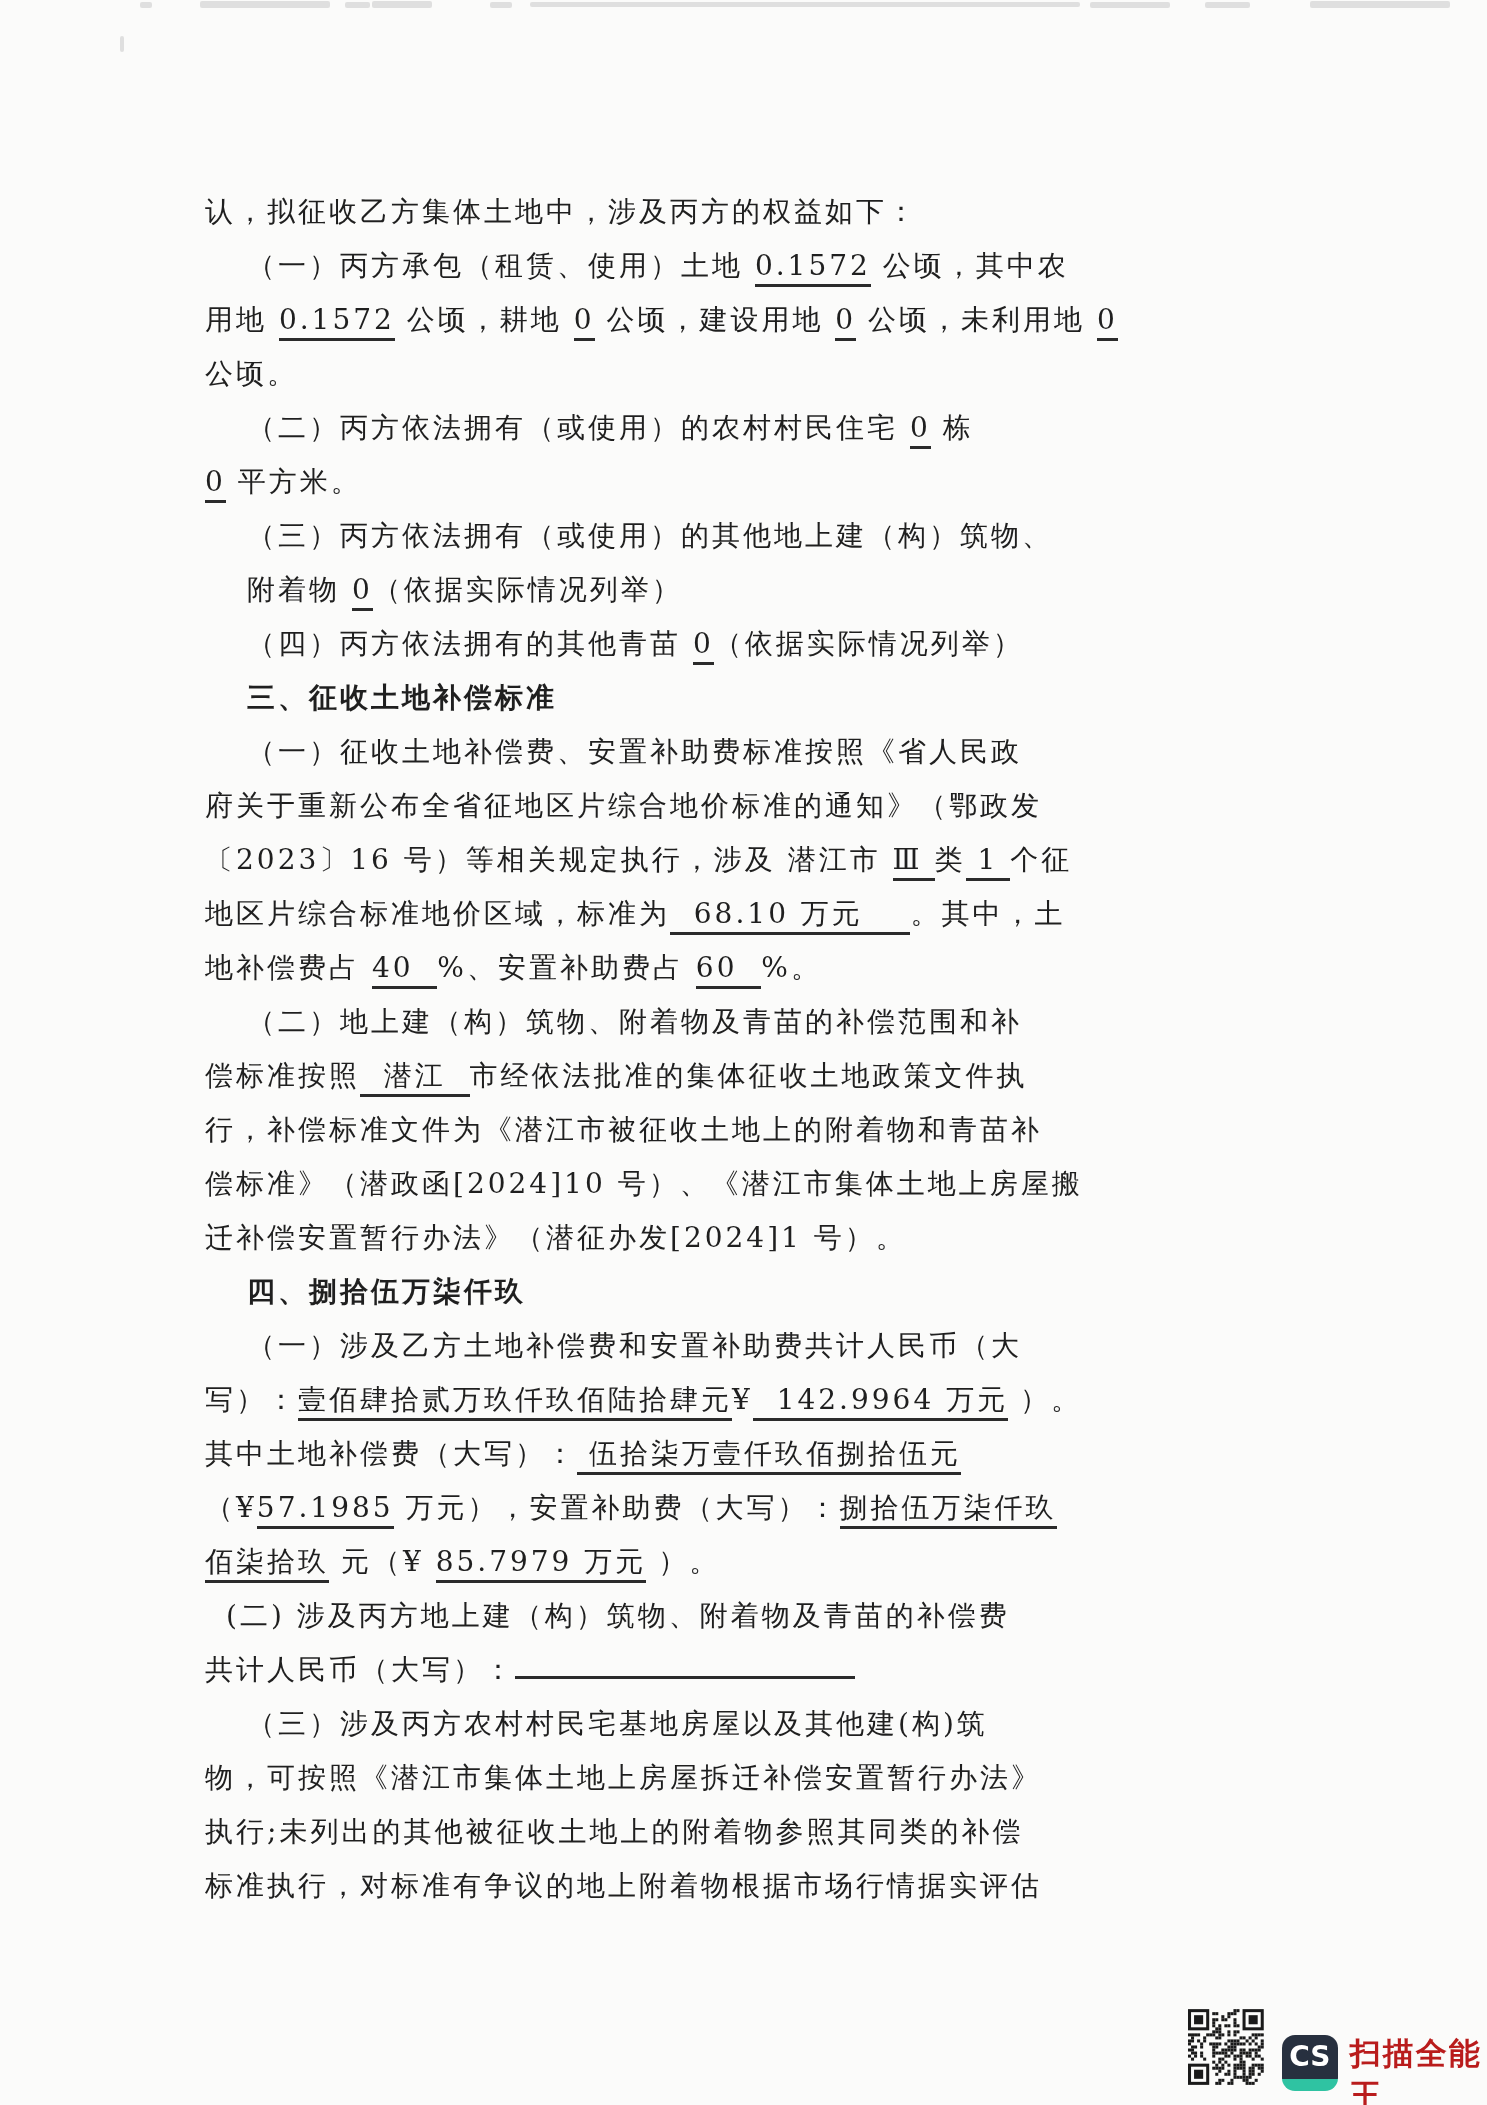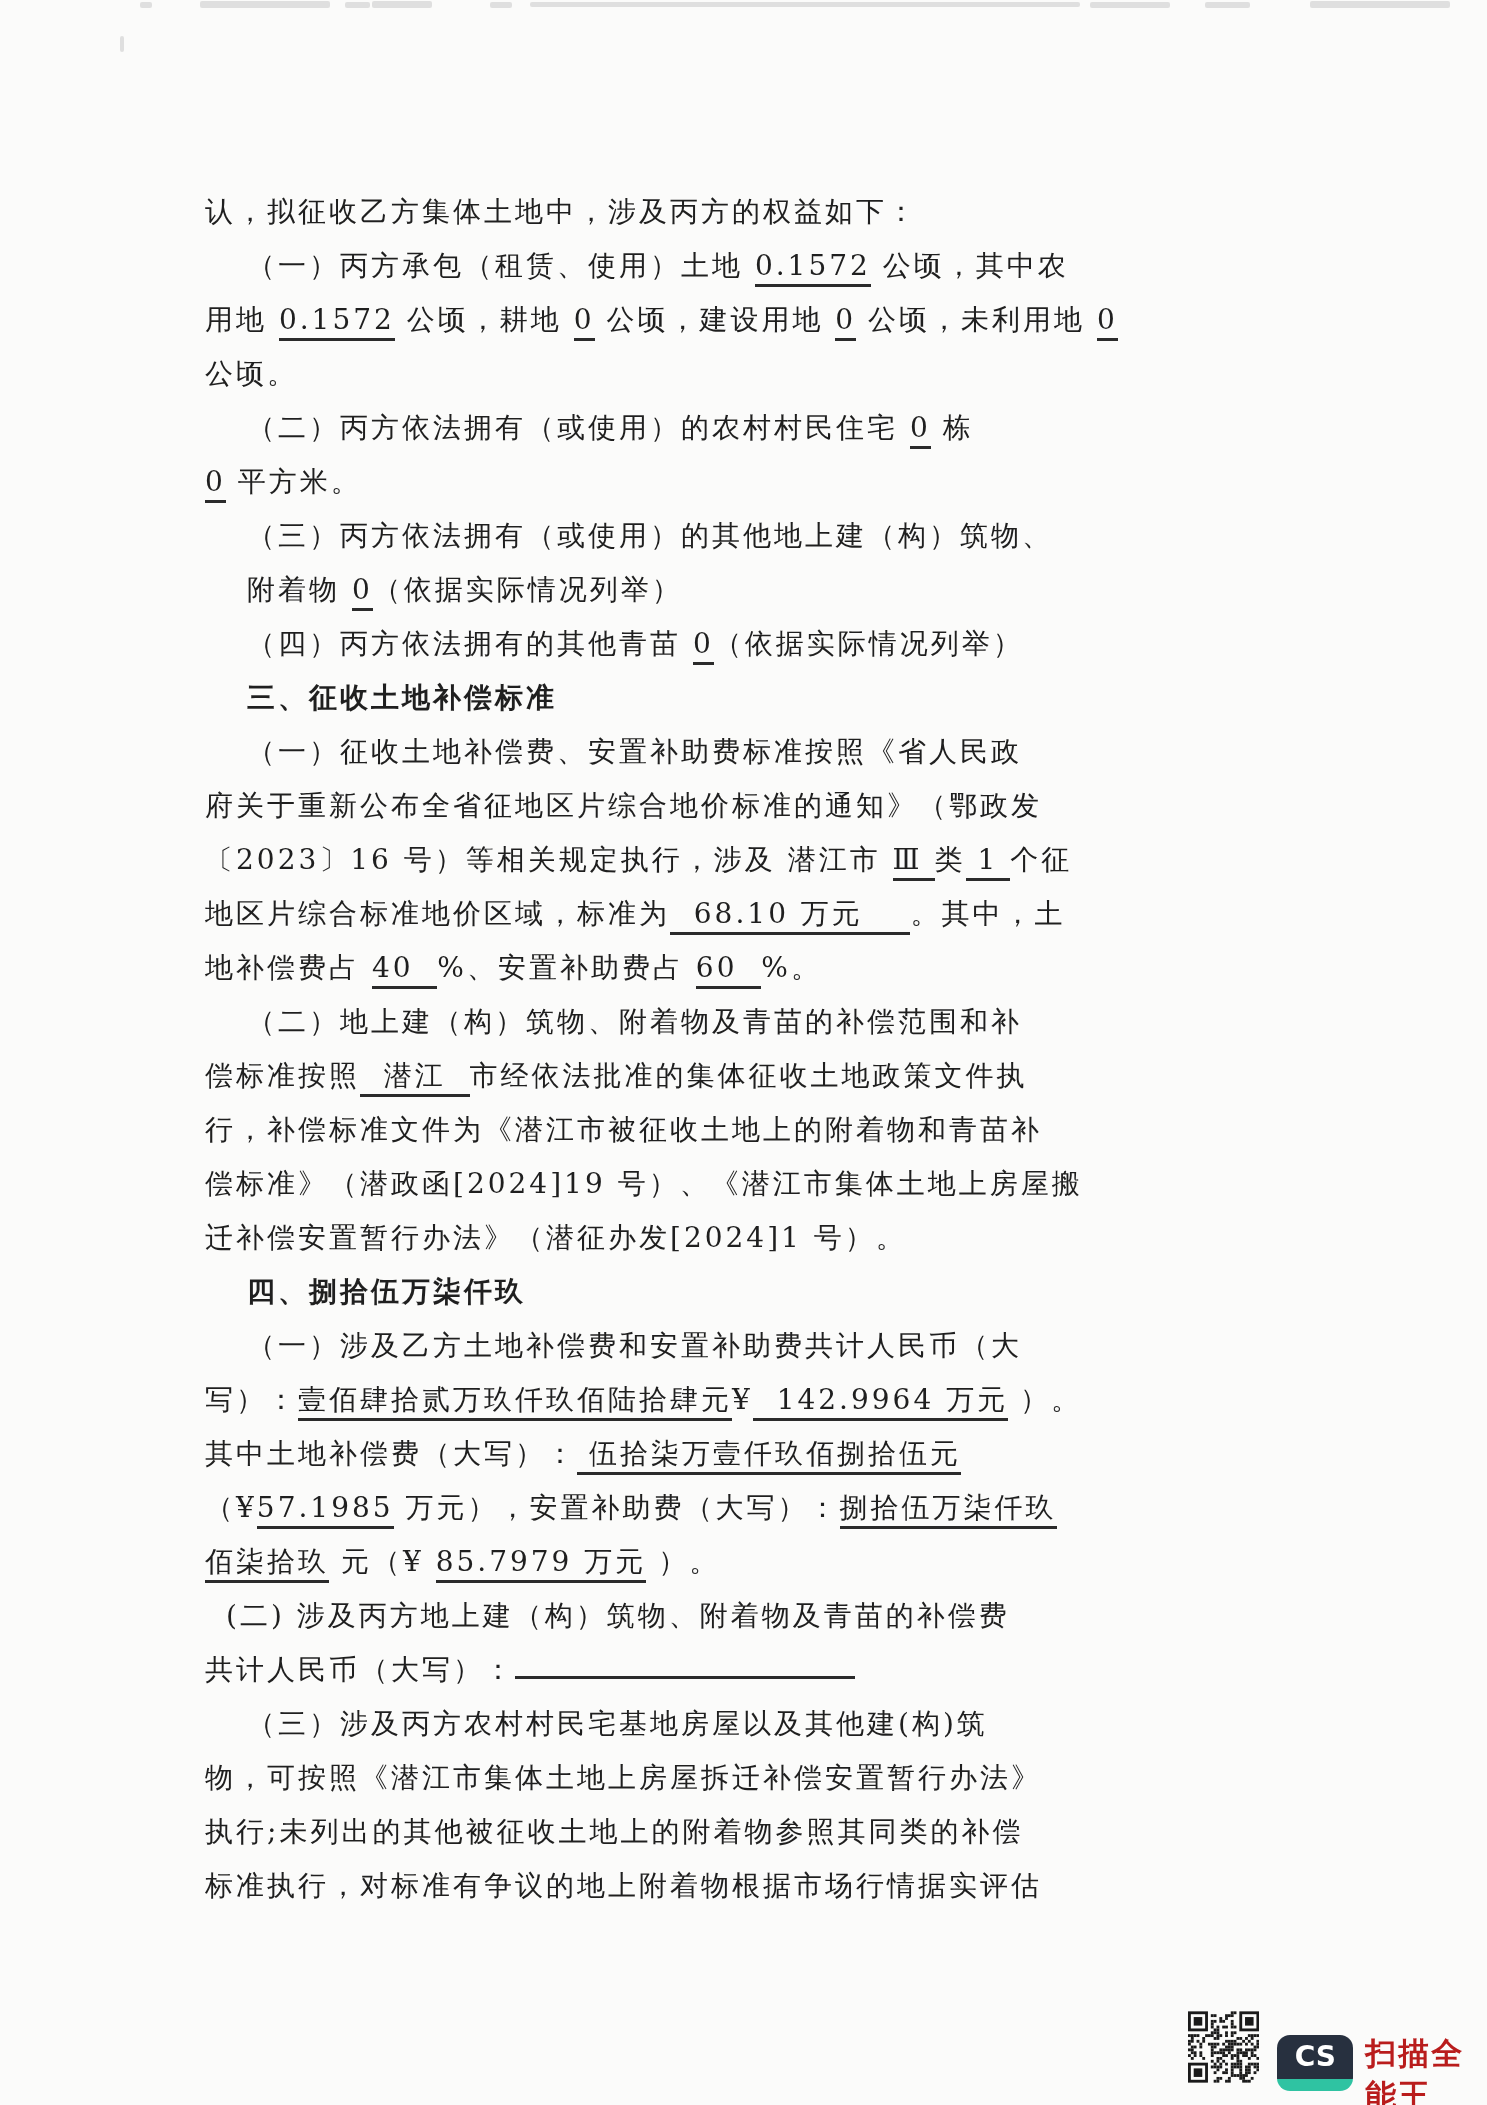--- a/index.html
+++ b/index.html
@@ -31,21 +31,21 @@
   
   .wm{
     position:absolute;left:1188px;top:2004px;
     display:flex;align-items:flex-start;gap:18px;
     font-family:"DejaVu Sans","Liberation Sans",sans-serif;
   }
   .qr{width:86px;height:86px;display:block;}
   .wm-right{padding-top:4px;}
   .wm-top{display:flex;align-items:center;gap:12px;}
   .cs-logo{
-    width:76px;height:56px;border-radius:13px;overflow:hidden;
+    width:56px;height:56px;border-radius:13px;overflow:hidden;
     display:flex;flex-direction:column;flex:0 0 auto;
   }
   .cs-top{
     flex:1;color:#ffffff;font-weight:bold;font-size:28px;
     display:flex;align-items:center;justify-content:center;
     letter-spacing:0;
   }
   .cs-strip{height:12px;}
   .brand{font-size:31px;font-weight:600;letter-spacing:2px;}
   .tagline{margin-top:10px;font-size:16px;letter-spacing:3px;}
@@ -80,21 +80,21 @@
       <div class="line" style="text-indent: 1.5em;"><span>（四）丙方依法拥有的其他青苗 </span><span class="u" style="border-bottom-color: rgb(43, 43, 43);">0</span><span>（依据实际情况列举）</span></div>
       <div class="line bold" style="text-indent: 1.5em;"><span>三、征收土地补偿标准</span></div>
       <div class="line" style="text-indent: 1.5em;"><span>（一）征收土地补偿费、安置补助费标准按照《省人民政</span></div>
       <div class="line"><span>府关于重新公布全省征地区片综合地价标准的通知》（鄂政发</span></div>
       <div class="line"><span>〔2023〕16 号）等相关规定执行，涉及 潜江市 </span><span class="u" style="border-bottom-color: rgb(43, 43, 43);">Ⅲ </span><span>类</span><span class="u" style="border-bottom-color: rgb(43, 43, 43);"> 1 </span><span>个征</span></div>
       <div class="line"><span>地区片综合标准地价区域，标准为</span><span class="u" style="border-bottom-color: rgb(43, 43, 43);">  68.10 万元    </span><span>。其中，土</span></div>
       <div class="line"><span>地补偿费占 </span><span class="u" style="border-bottom-color: rgb(43, 43, 43);">40  </span><span>%、安置补助费占 </span><span class="u" style="border-bottom-color: rgb(43, 43, 43);">60  </span><span>%。</span></div>
       <div class="line" style="text-indent: 1.5em;"><span>（二）地上建（构）筑物、附着物及青苗的补偿范围和补</span></div>
       <div class="line"><span>偿标准按照</span><span class="u" style="border-bottom-color: rgb(43, 43, 43);">  潜江  </span><span>市经依法批准的集体征收土地政策文件执</span></div>
       <div class="line"><span>行，补偿标准文件为《潜江市被征收土地上的附着物和青苗补</span></div>
-      <div class="line"><span>偿标准》（潜政函[2024]19 号）、《潜江市集体土地上房屋搬</span></div>
+      <div class="line"><span>偿标准》（潜政函[2024]10 号）、《潜江市集体土地上房屋搬</span></div>
       <div class="line"><span>迁补偿安置暂行办法》（潜征办发[2024]1 号）。</span></div>
       <div class="line bold" style="text-indent: 1.5em;"><span>四、捌拾伍万柒仟玖</span></div>
       <div class="line" style="text-indent: 1.5em;"><span>（一）涉及乙方土地补偿费和安置补助费共计人民币（大</span></div>
       <div class="line"><span>写）：</span><span class="u" style="border-bottom-color: rgb(43, 43, 43);">壹佰肆拾贰万玖仟玖佰陆拾肆元</span><span>¥</span><span class="u" style="border-bottom-color: rgb(43, 43, 43);">  142.9964 万元</span><span> ）。</span></div>
       <div class="line"><span>其中土地补偿费（大写）：</span><span class="u" style="border-bottom-color: rgb(43, 43, 43);"> 伍拾柒万壹仟玖佰捌拾伍元</span></div>
       <div class="line"><span>（¥</span><span class="u" style="border-bottom-color: rgb(43, 43, 43);">57.1985</span><span> 万元），安置补助费（大写）：</span><span class="u" style="border-bottom-color: rgb(43, 43, 43);">捌拾伍万柒仟玖</span></div>
       <div class="line"><span class="u" style="border-bottom-color: rgb(43, 43, 43);">佰柒拾玖</span><span> 元（¥ </span><span class="u" style="border-bottom-color: rgb(43, 43, 43);">85.7979 万元</span><span> ）。</span></div>
       <div class="line" style="text-indent: 0.75em;"><span>(二) 涉及丙方地上建（构）筑物、附着物及青苗的补偿费</span></div>
       <div class="line"><span>共计人民币（大写）：</span><span class="u blank" style="border-bottom-color: rgb(43, 43, 43); width: 340px;"></span></div>
       <div class="line" style="text-indent: 1.5em;"><span>（三）涉及丙方农村村民宅基地房屋以及其他建(构)筑</span></div>

